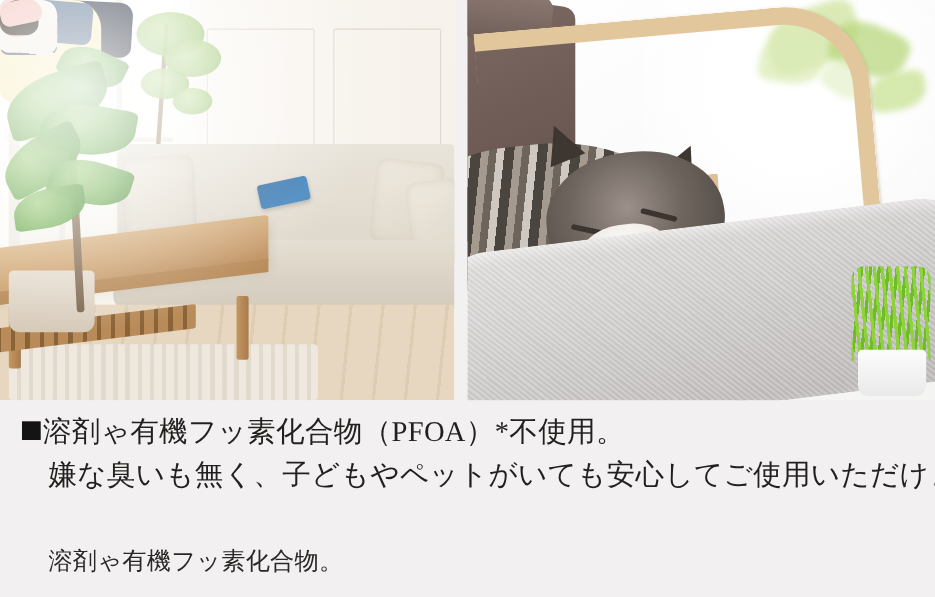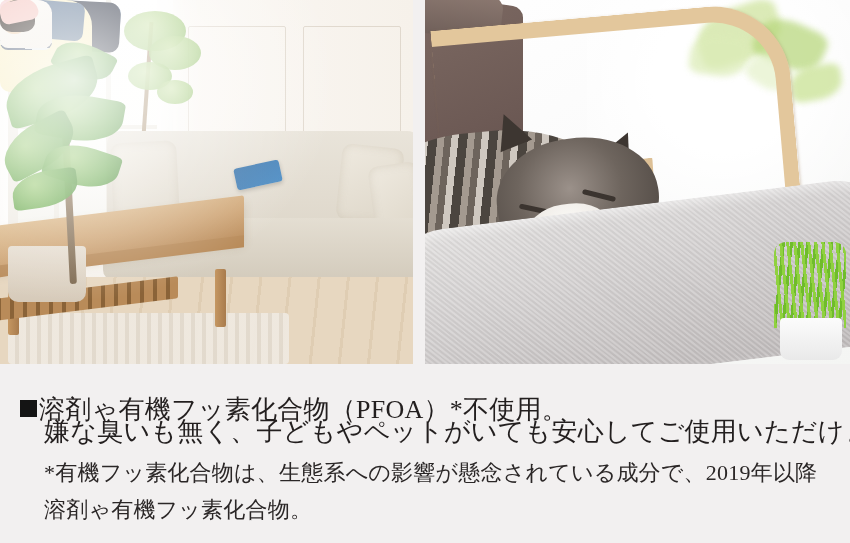--- a/index.html
+++ b/index.html
@@ -551,21 +551,20 @@
     white-space: nowrap;
     color: #231f1f;
     letter-spacing: .01em;
   }
   .line-headline {
     position: absolute;
     left: 20px;
     top: 13px;
     font-size: 26px;
     line-height: 1.2;
-    margin-top: 17px;
   }
   .bullet-square {
     display: inline-block;
     width: 17px;
     height: 17px;
     background: #141414;
     vertical-align: 1px;
     margin-right: 2px;
   }
   .line-sub {
@@ -720,18 +719,17 @@
   </div>
 
   <div class="caption">
 
     <div class="cap-line line-headline">
       <span class="bullet-square"></span><span>溶剤ゃ有機フッ素化合物（PFOA）*不使用。</span>
     </div>
 
     <div class="cap-line line-sub">嫌な臭いも無く、子どもやペットがいても安心してご使用いただけます。</div>
 
-    <div class="cap-line line-note1">*有機フッ素化合物は、生態系への影響が懸念されている成分で、2019年以降</div>
 
     <div class="cap-line line-note2">溶剤ゃ有機フッ素化合物。</div>
   </div>
 
 </div>
 
 </body></html>

